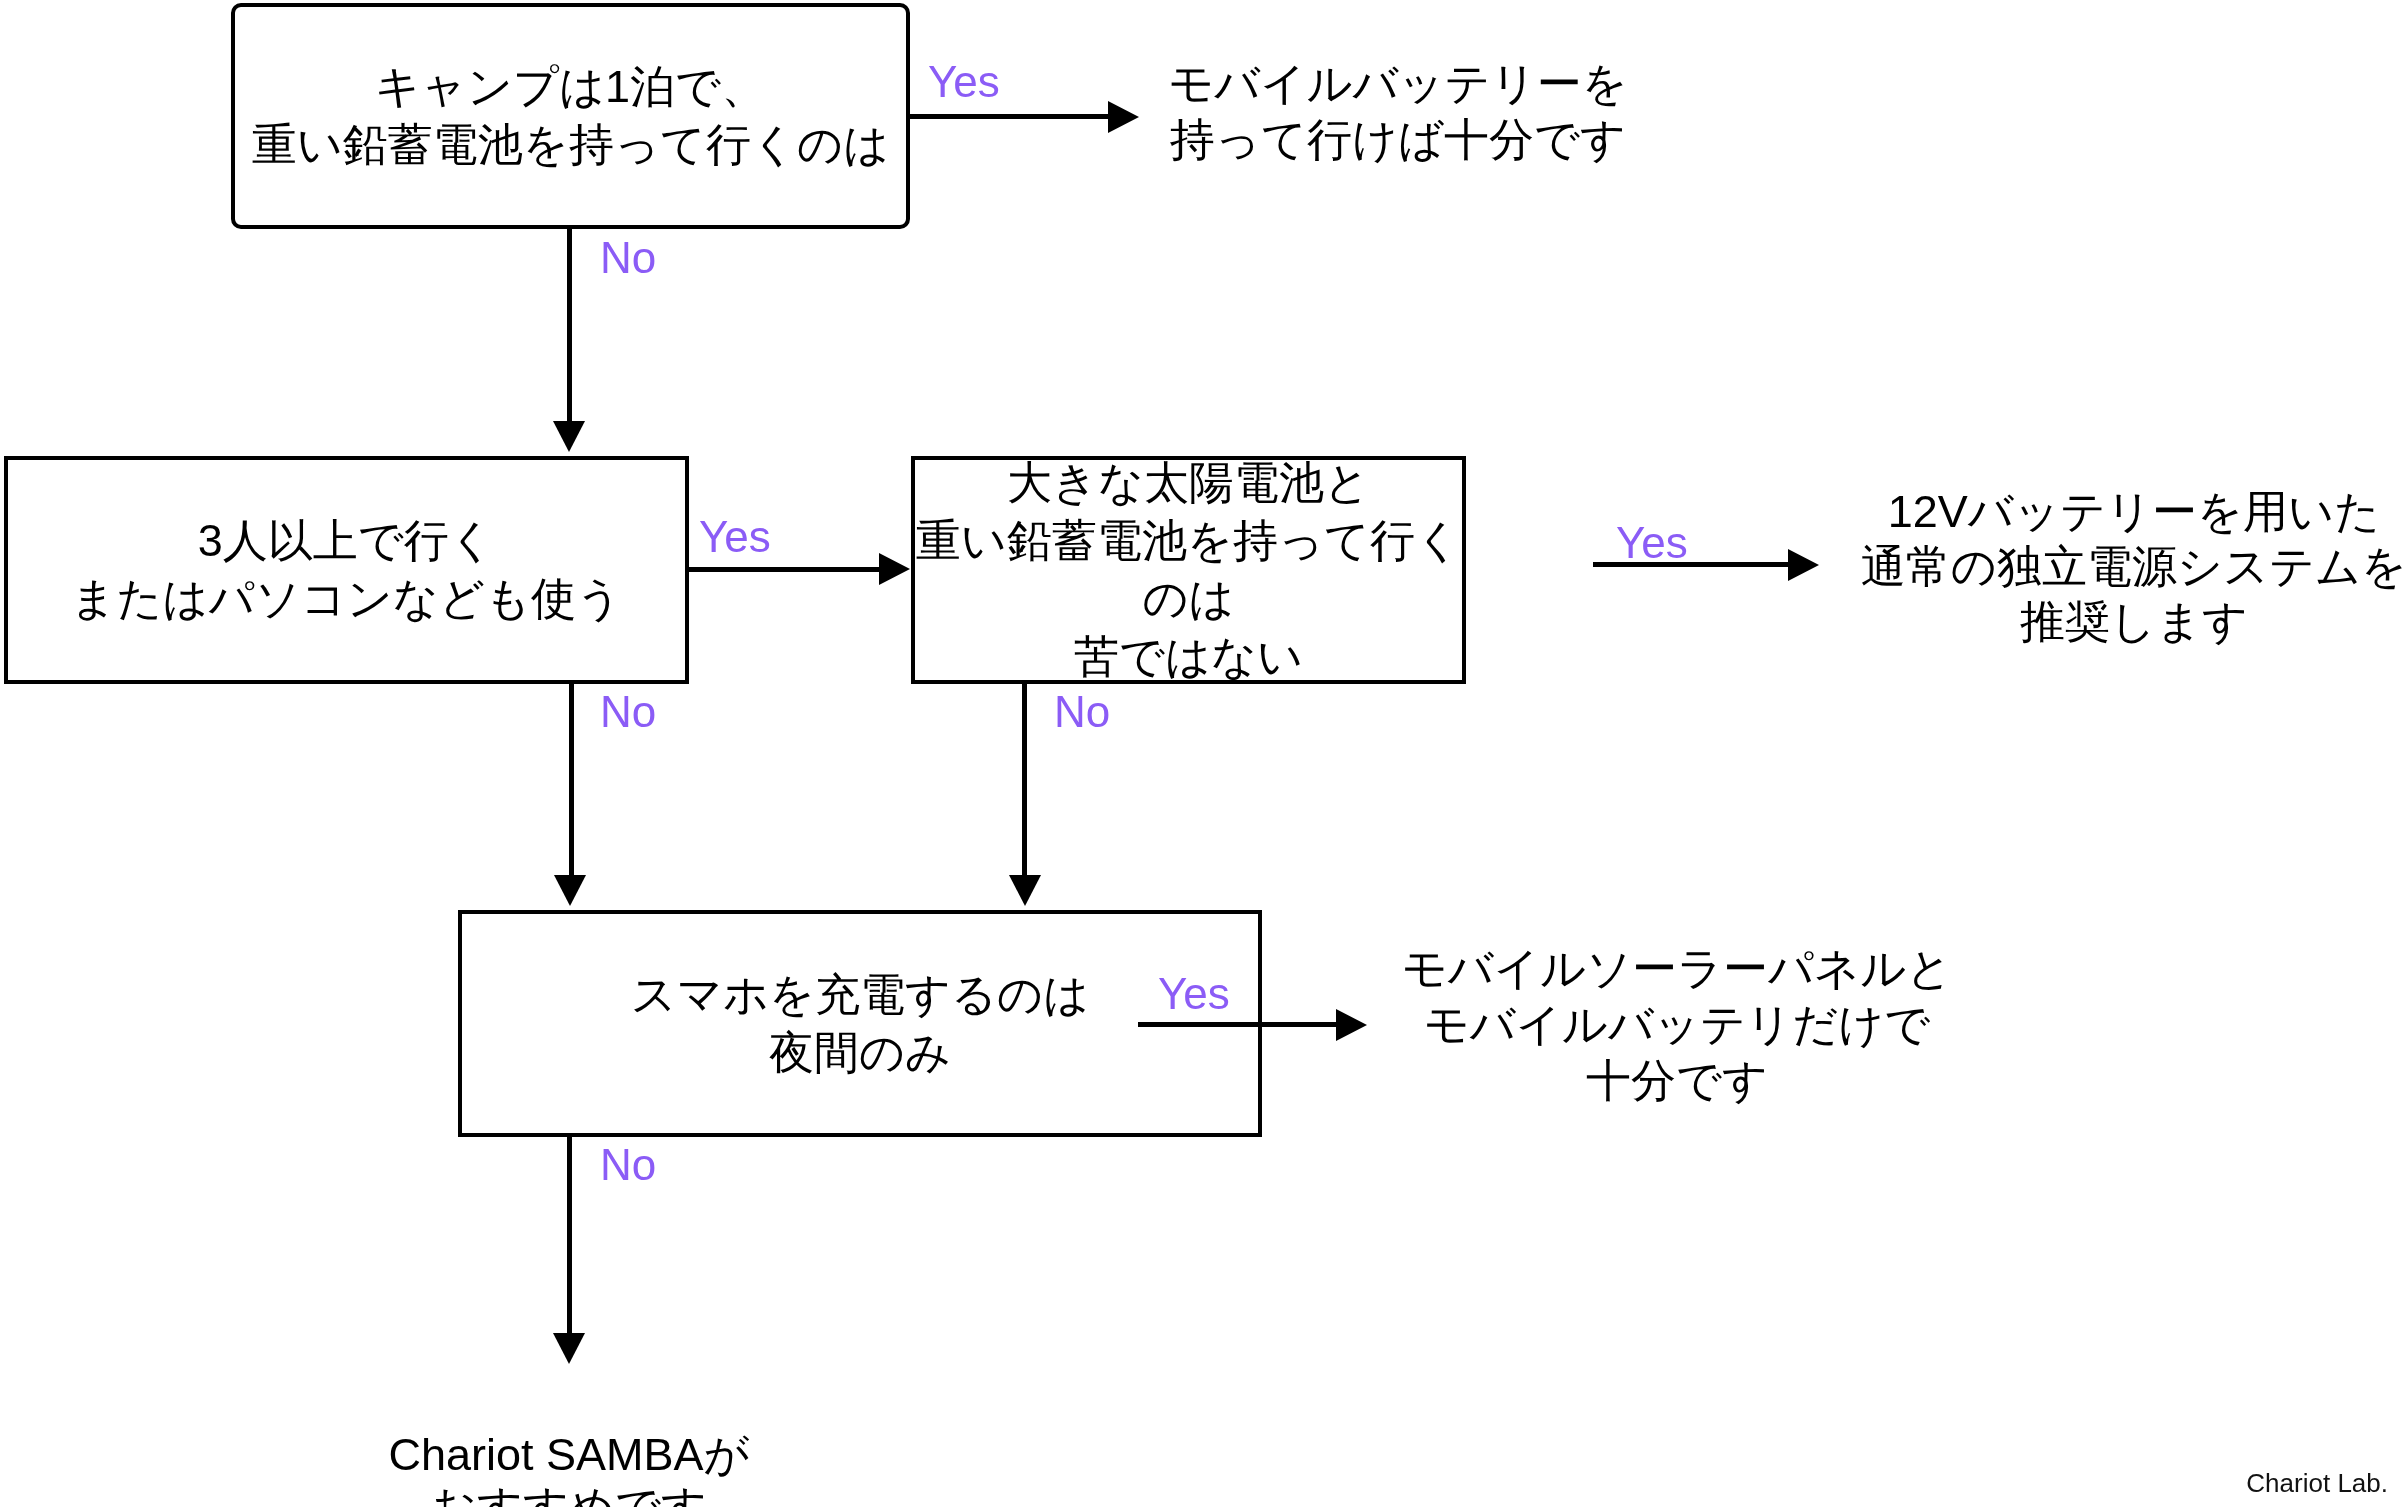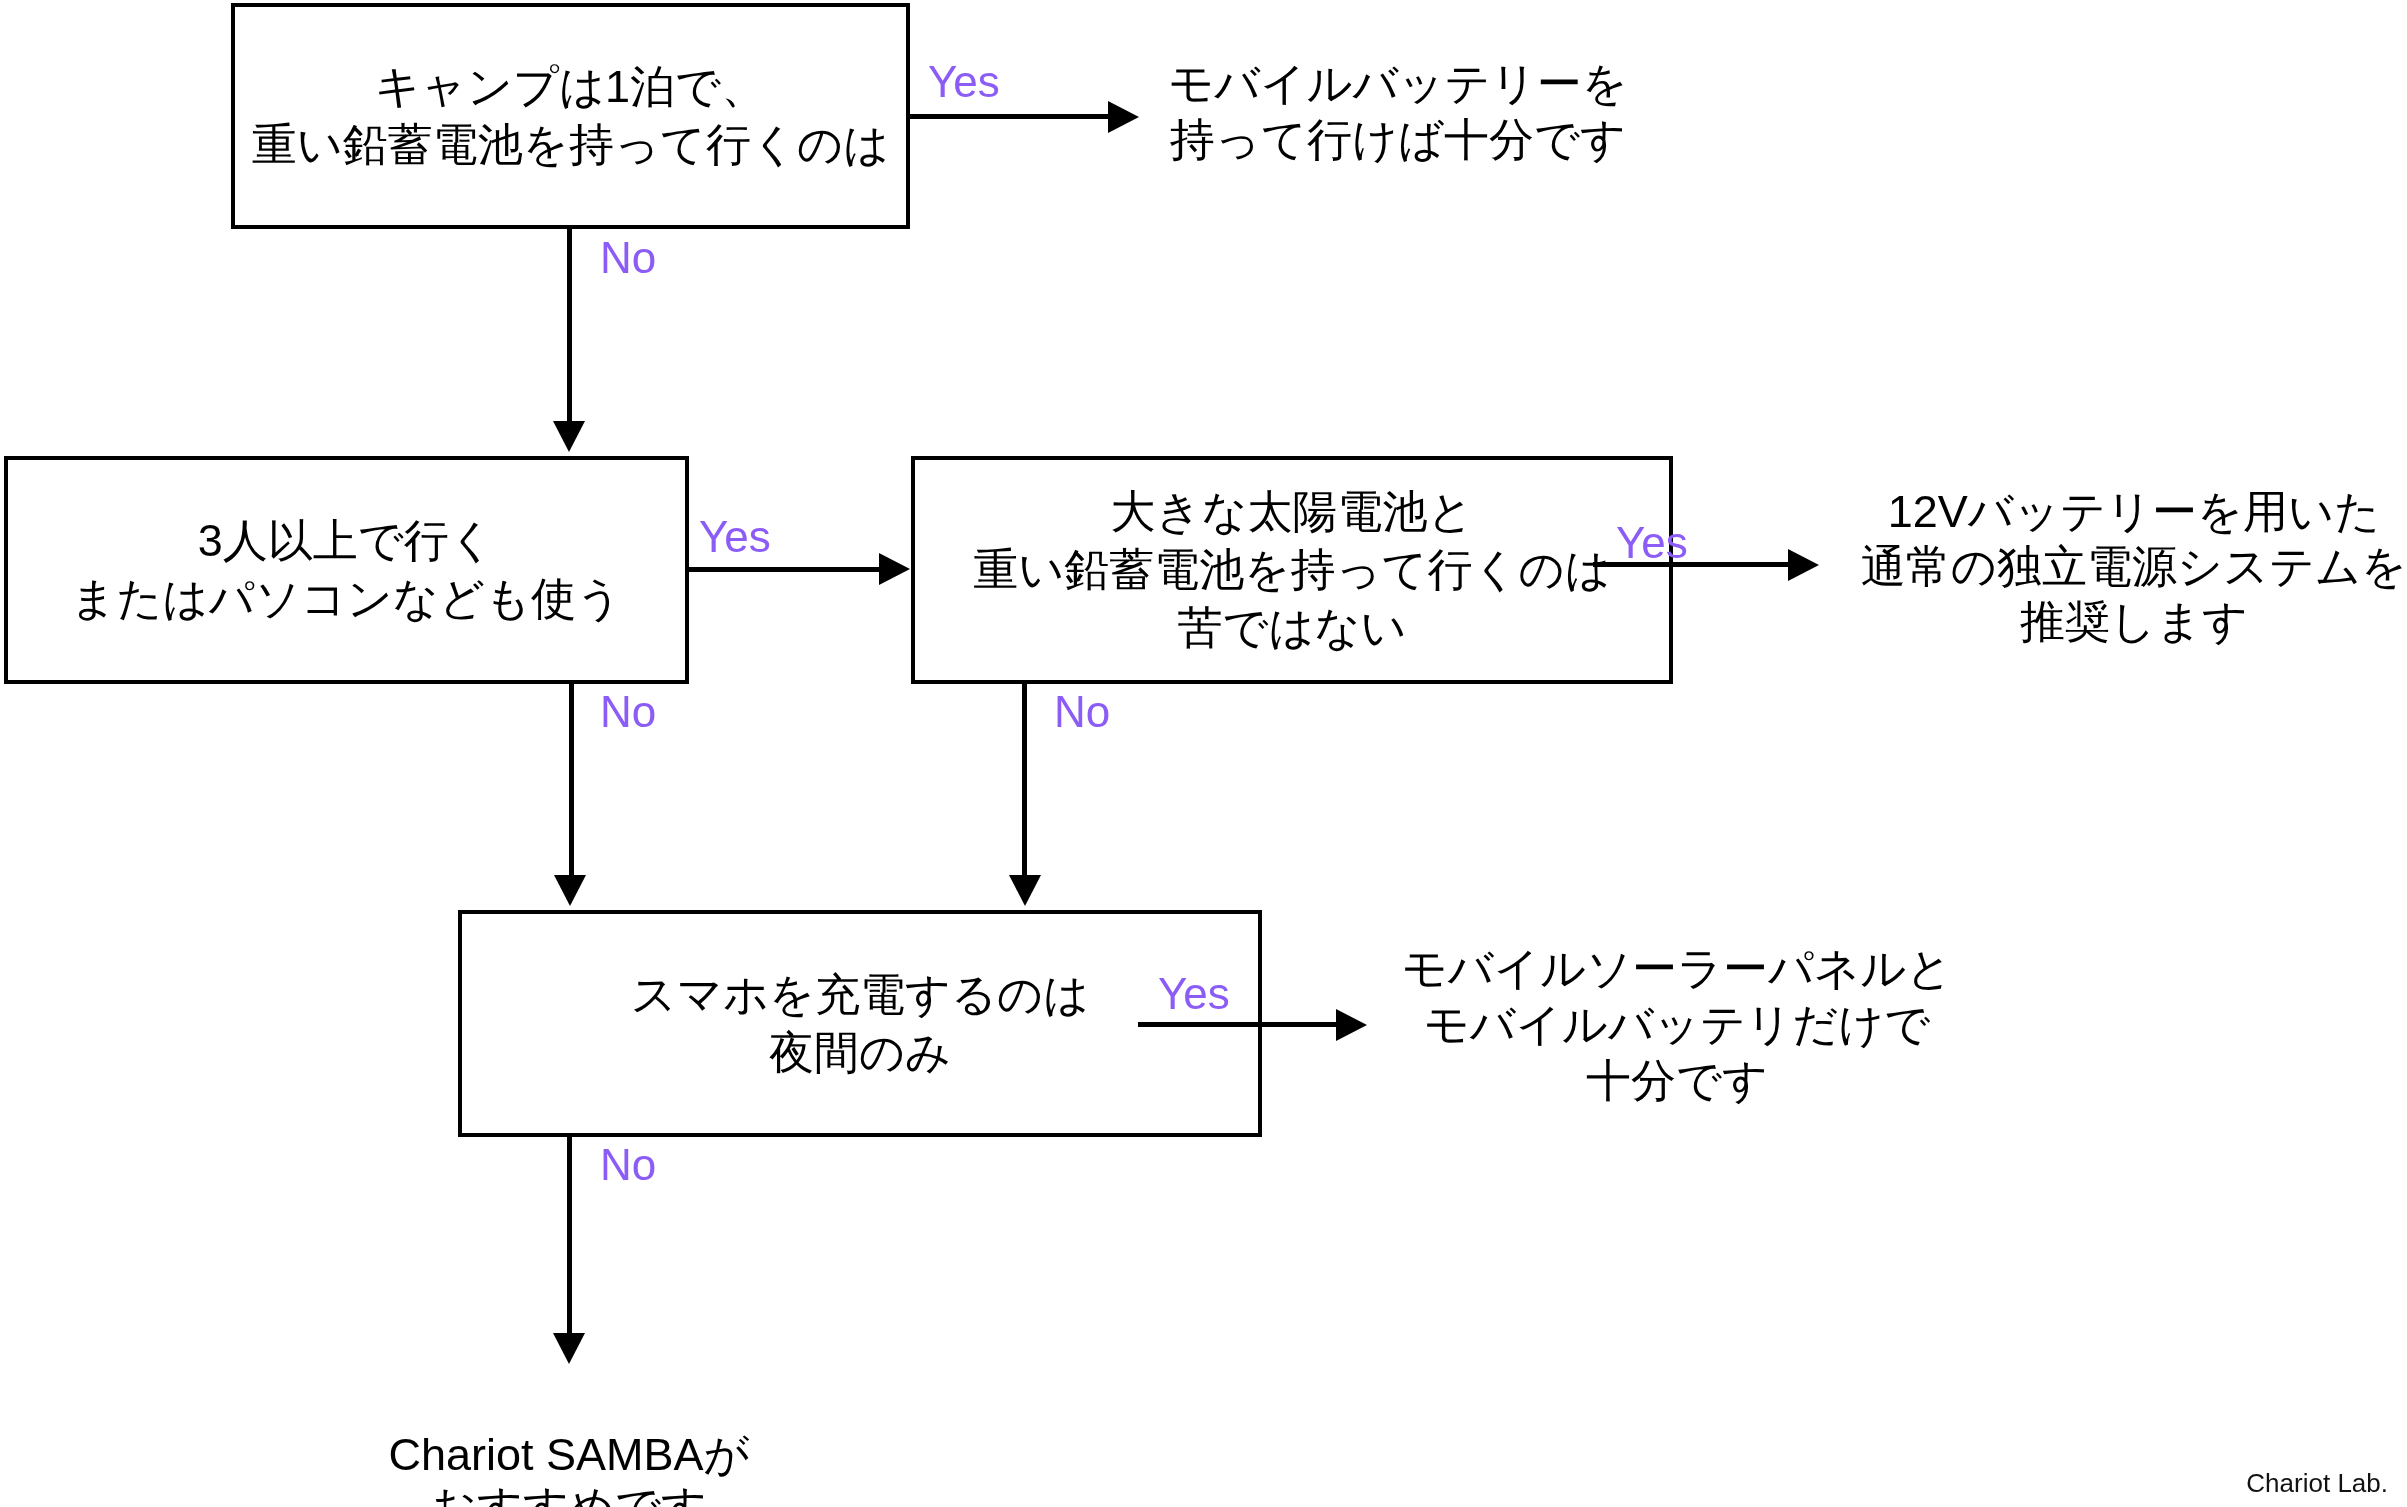--- a/index.html
+++ b/index.html
@@ -61,31 +61,31 @@
     font-size: 26px; line-height: 27px;
     color: #121212; text-align: right;
     white-space: nowrap;
   }
 </style>
 </head>
 <body>
 
 <div class="canvas">
 
-  <div class="box" style="left:231px; top:2.9px; width:679px; height:226px;">
+  <div class="box" style="left:231px; top:2.9px; width:679px; height:226px;border-radius:10px;">
     <div>キャンプは1泊で、</div>
     <div>重い鉛蓄電池を持って行くのは</div>
   </div>
 
   <div class="box" style="left:3.8px; top:456px; width:685px; height:228px;">
     <div>3人以上で行く</div>
     <div>またはパソコンなども使う</div>
   </div>
 
-  <div class="box" style="left:911px; top:456px; width:762px; height:228px;">
+  <div class="box" style="left:911px; top:456px; width:555px; height:228px;">
     <div>大きな太陽電池と</div>
     <div>重い鉛蓄電池を持って行くのは</div>
     <div>苦ではない</div>
   </div>
 
   <div class="box" style="left:458px; top:910px; width:804px; height:227px;">
     <div>スマホを充電するのは</div>
     <div>夜間のみ</div>
   </div>
 

